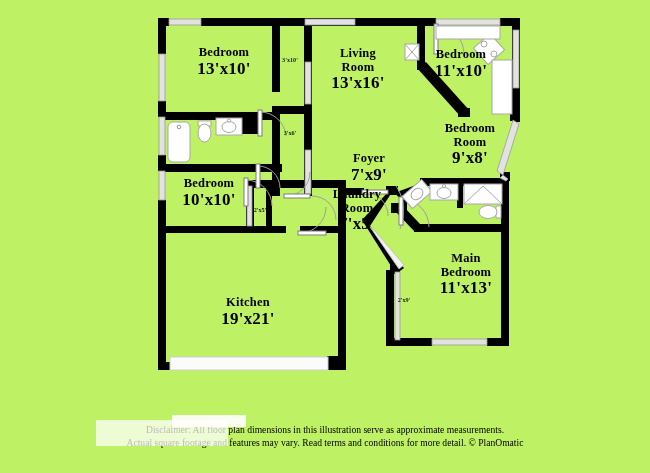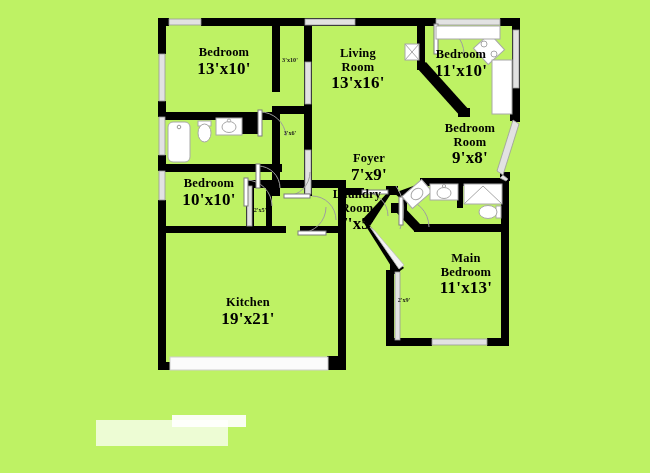--- a/index.html
+++ b/index.html
@@ -318,17 +318,19 @@
     <span class="rl-name">Kitchen</span>
     <span class="rl-dims">19'x21'</span>
   </div>
 
   <div class="closet-label" style="left:290px; top:59px;">3'x10'</div>
   <div class="closet-label" style="left:290px; top:132px;">3'x6'</div>
   <div class="closet-label" style="left:260px; top:209px;">2'x5'</div>
   <div class="closet-label" style="left:404px; top:299px;">2'x9'</div>
 
   <div id="footer-disclaimer">
+    <span class="fd-line1">Disclaimer: All floor plan dimensions in this illustration serve as approximate measurements.</span>
+    <span class="fd-line2">Actual square footage and features may vary. Read terms and conditions for more detail. © PlanOmatic</span>
   </div>
   <div class="fd-fade"></div>
   <div class="fd-fade2"></div>
 
 </div>
 
 </body></html>

